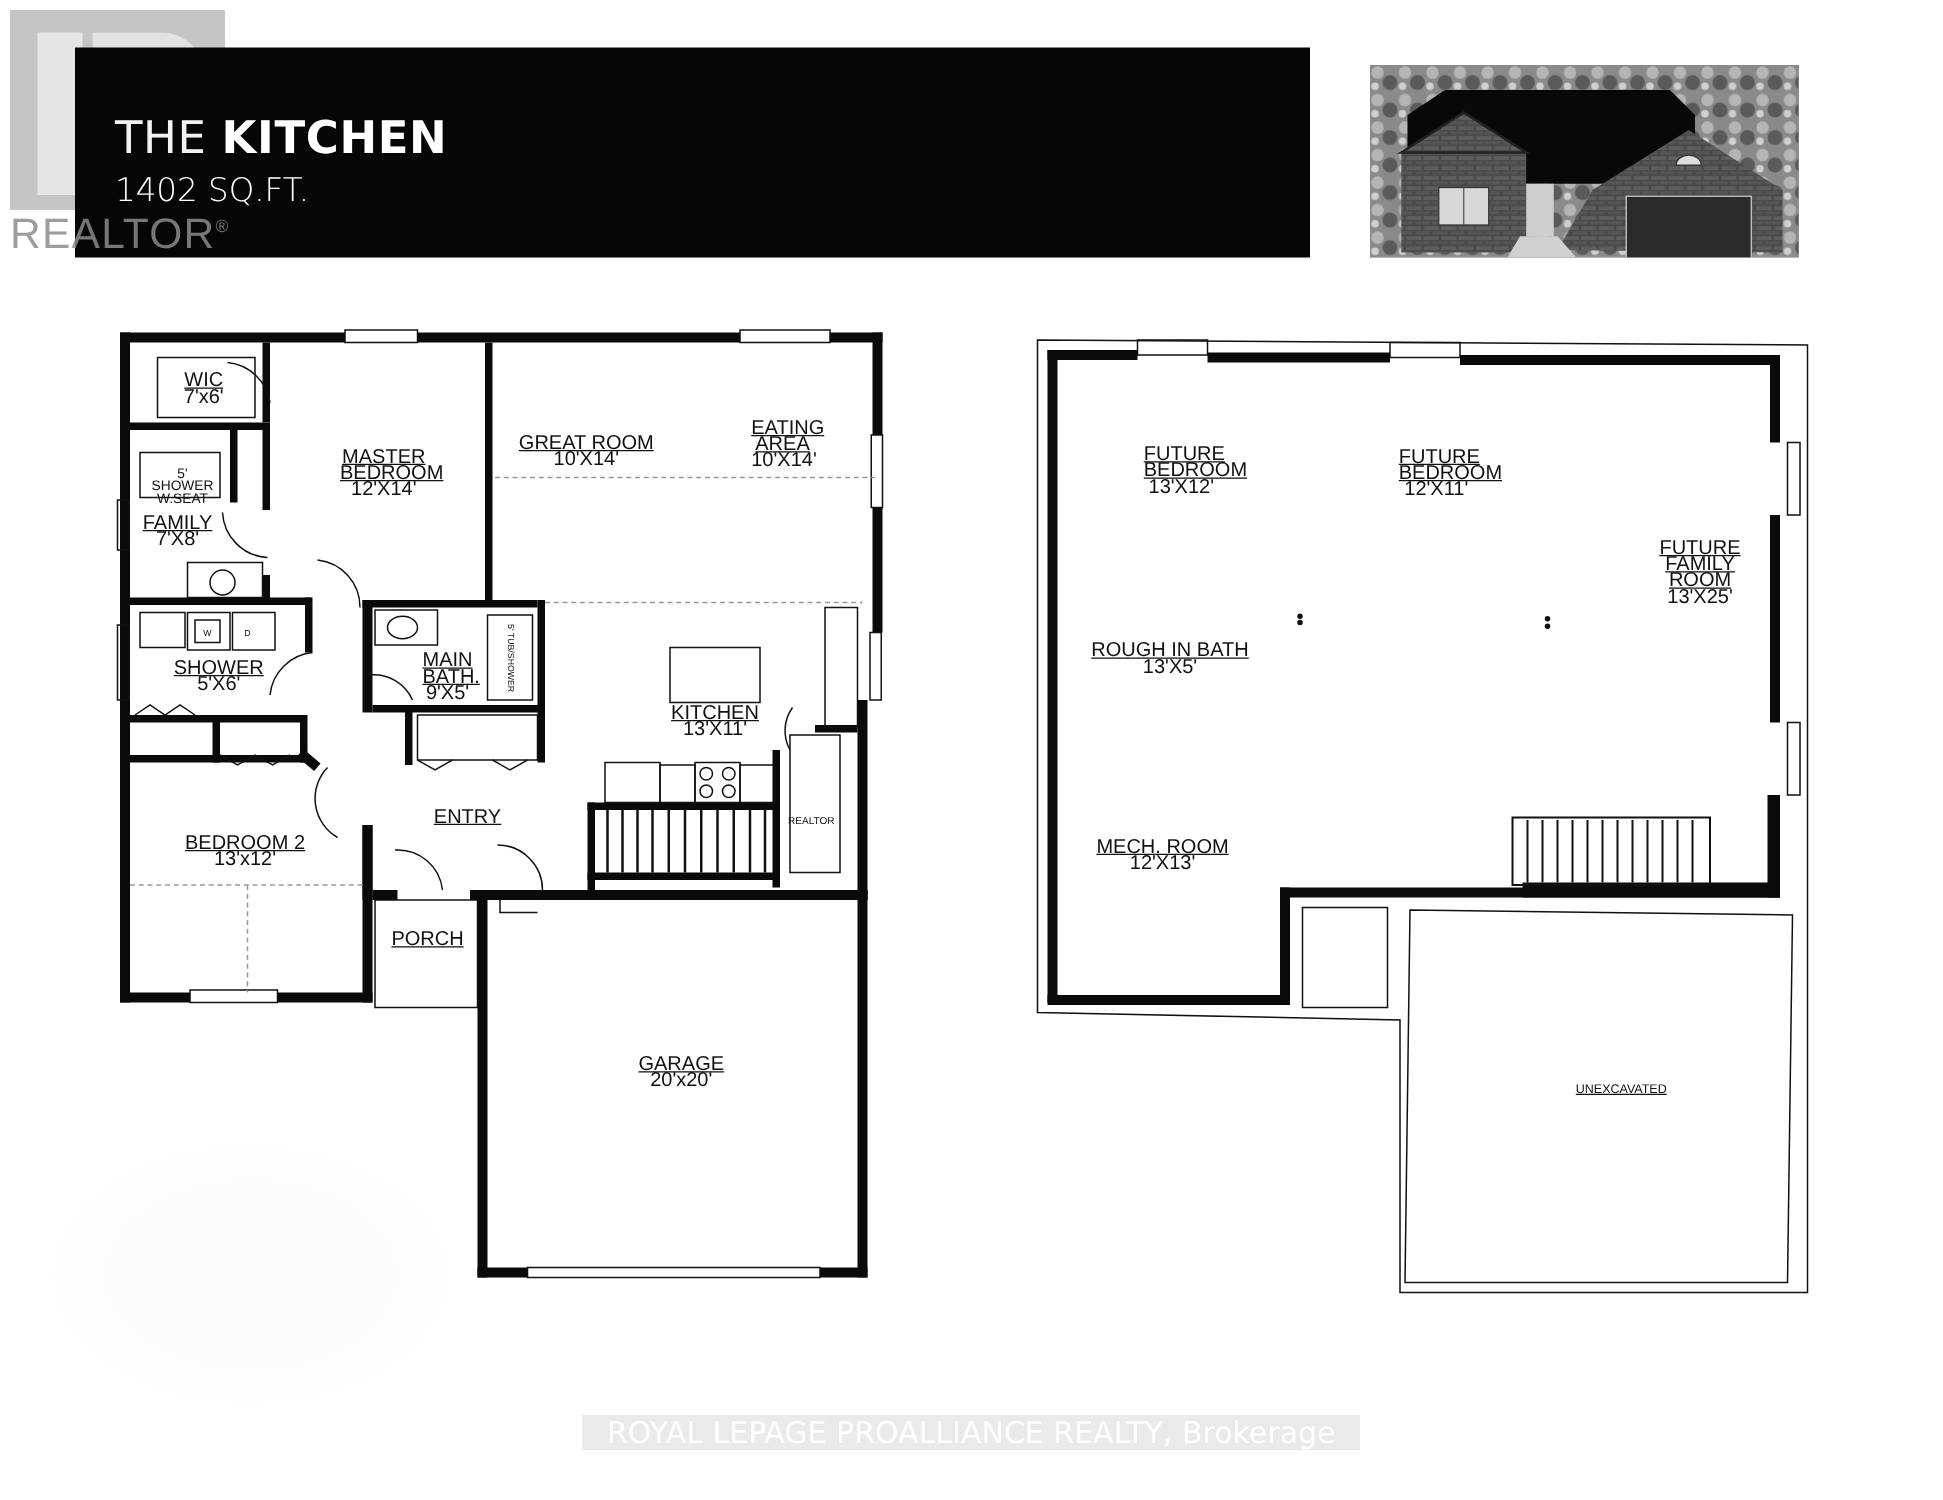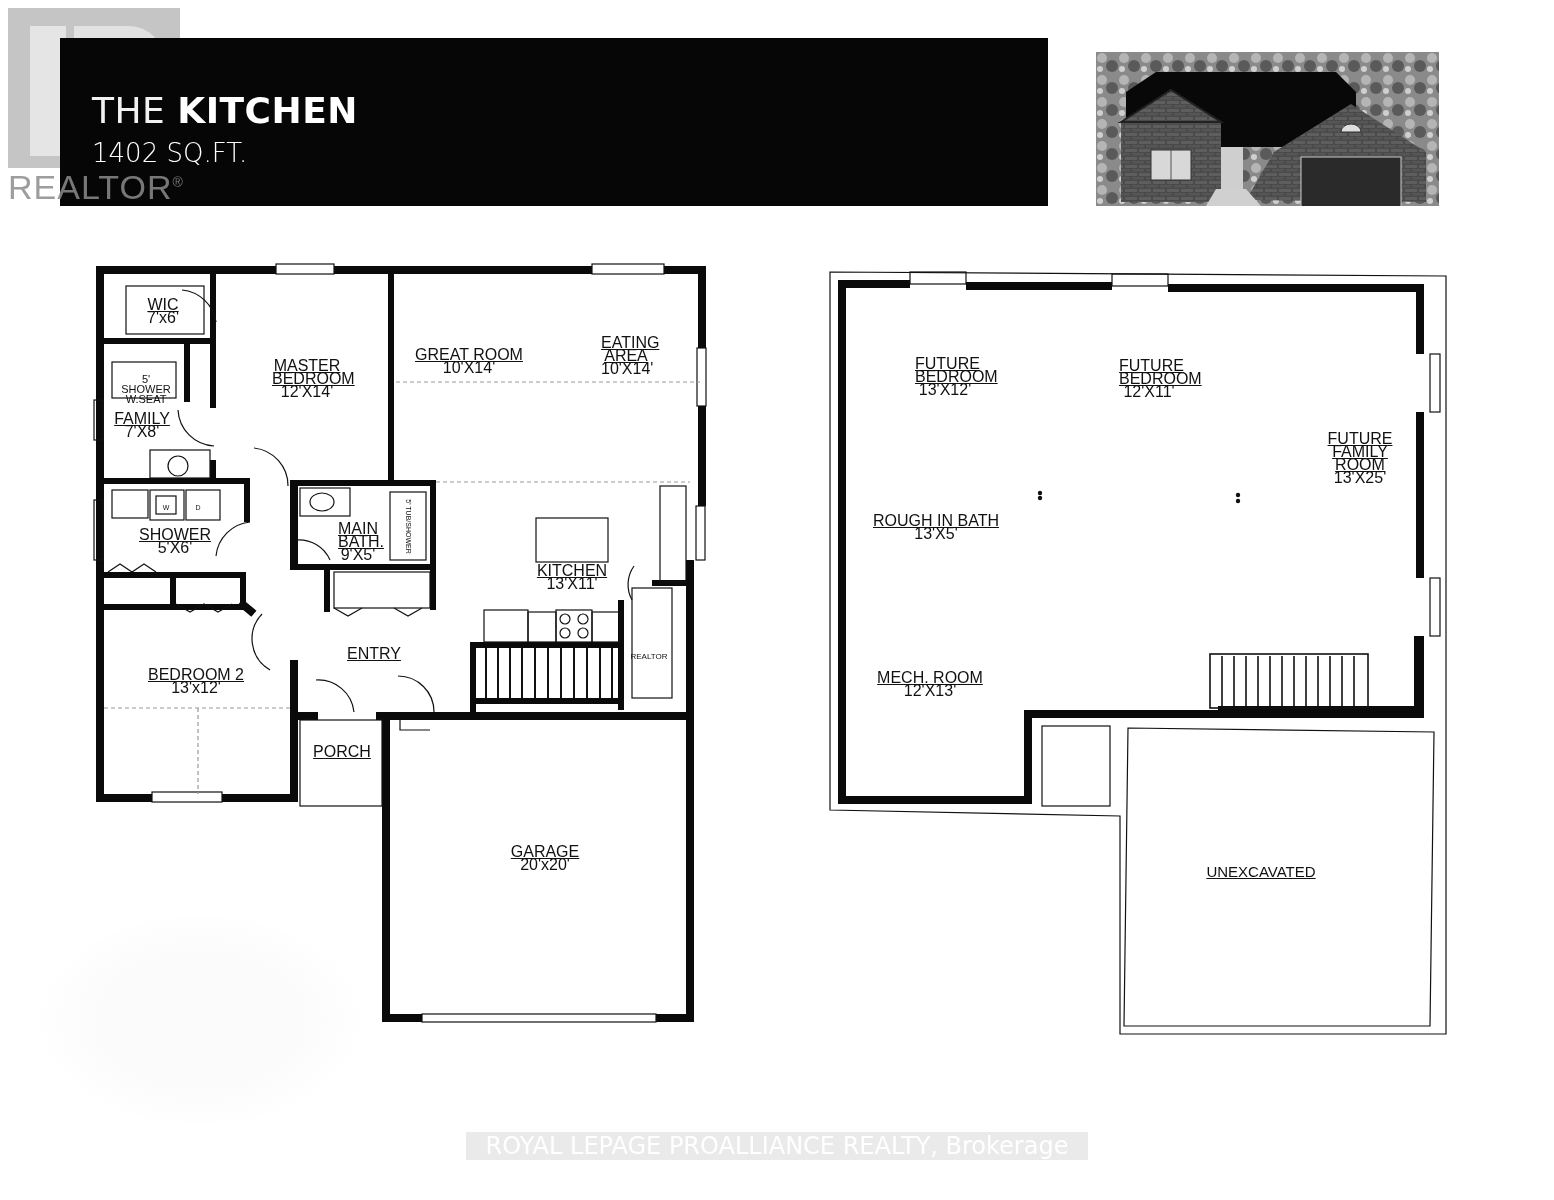--- a/index.html
+++ b/index.html
@@ -261,19 +261,19 @@
     <circle cx="1238" cy="495" r="2.2"></circle>
       <circle cx="1238" cy="501" r="2.2"></circle>
   </g>
 </svg>
 
 <div class="lbl" style="left:945px;top:357px;width:60px;white-space:normal"><span class="n">FUTURE BEDROOM</span><span>13'X12'</span></div>
 <div class="lbl" style="left:1149px;top:359px;width:60px;white-space:normal"><span class="n">FUTURE BEDROOM</span><span>12'X11'</span></div>
 <div class="lbl" style="left:1360px;top:432px;width:90px;white-space:normal"><span class="n">FUTURE FAMILY ROOM</span><span>13'X25'</span></div>
 <div class="lbl" style="left:936px;top:514px"><span class="n">ROUGH IN BATH</span><span>13'X5'</span></div>
 <div class="lbl" style="left:930px;top:671px"><span class="n">MECH. ROOM</span><span>12'X13'</span></div>
-<div class="lbl" style="left:1261px;top:863px;font-size:15px;line-height:17px">
+<div class="lbl" style="left:1297px;top:863px;font-size:10px;line-height:17px">
     <span class="n">UNEXCAVATED</span>
   </div>
 
 <div class="blob"></div>
 
 <div class="footer">ROYAL LEPAGE PROALLIANCE REALTY, Brokerage</div>
 
 </body></html>

